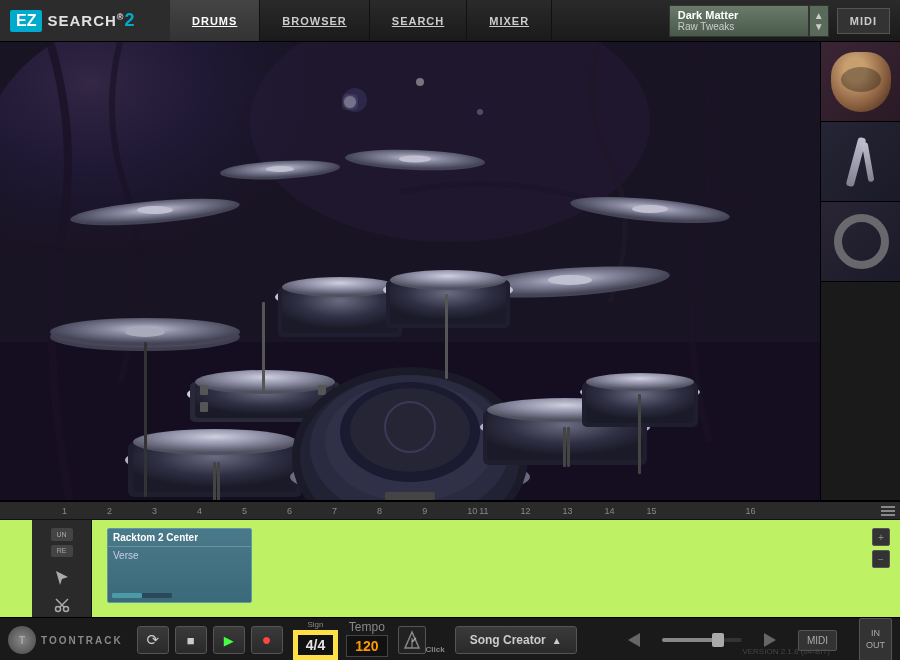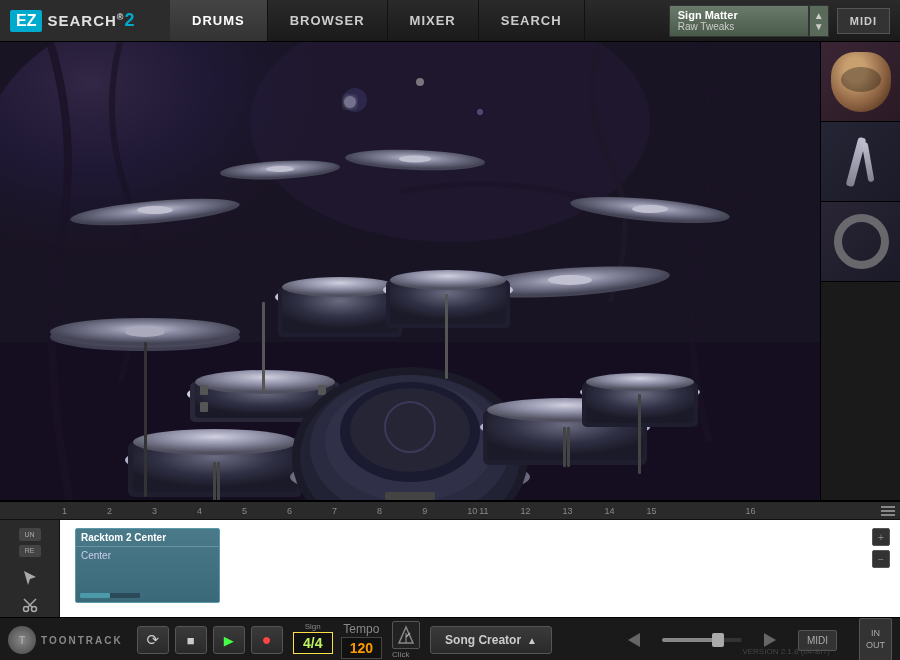--- a/index.html
+++ b/index.html
@@ -44,26 +44,27 @@
     }
     #nav-tabs {
       display: flex;
       height: 100%;
     }
     .nav-tab {
       padding: 0 22px;
       display: flex;
       align-items: center;
       color: #ccc;
-      font-size: 13px;
+      font-size: 11px;
       font-weight: bold;
       letter-spacing: 1px;
       cursor: pointer;
       border-right: 1px solid #111;
       height: 100%;
+      text-decoration: underline;
     }
     .nav-tab.active {
       background: linear-gradient(to bottom, #444, #333);
       color: #fff;
     }
     #preset-area {
       display: flex;
       align-items: center;
       margin-left: auto;
       height: 100%;
@@ -198,21 +199,22 @@
       flex-shrink: 0;
     }
     .ruler-mark span {
       margin-left: 2px;
     }
 
     
     #track-area {
       display: flex;
       height: 97px;
-      background: #ffffff;
+      background: #bef264;
+      padding-left: 32px;
     }
     #track-controls {
       width: 60px;
       background: #2a2a2a;
       border-right: 1px solid #111;
       display: flex;
       flex-direction: column;
       align-items: center;
       justify-content: flex-start;
       padding-top: 8px;
@@ -460,26 +462,26 @@
     <div id="ez-logo">
       <span>EZ</span>
     </div>
     <div id="drummer-text">
       <span>SEARCH</span><span style="font-size:9px;vertical-align:super;">®</span><span style="color:#00aacc;font-size:18px;font-weight:bold;">2</span>
     </div>
   </div>
   <div id="nav-tabs">
     <div class="nav-tab active">DRUMS</div>
     <div class="nav-tab">BROWSER</div>
+    <div class="nav-tab">SEARCH</div>
     <div class="nav-tab">MIXER</div>
-    <div class="nav-tab">SEARCH</div>
   </div>
   <div id="preset-area">
     <div id="preset-dropdown">
-      <div id="preset-name">Sign Matter</div>
+      <div id="preset-name">Dark Matter</div>
       <div id="preset-sub">Raw Tweaks</div>
     </div>
     <div id="preset-arrow">
       <span>▲</span>
       <span>▼</span>
     </div>
     <div id="menu-btn">MIDI</div>
   </div>
 </div>
 
@@ -709,21 +711,21 @@
           <circle cx="4" cy="12" r="2.5"></circle>
           <circle cx="12" cy="12" r="2.5"></circle>
           <line x1="5.5" y1="10.5" x2="14" y2="2"></line>
           <line x1="10.5" y1="10.5" x2="2" y2="2"></line>
         </svg>
       </div>
     </div>
     <div id="track-lane">
       <div id="track-block">
         <div id="track-block-title">Racktom 2 Center</div>
-        <div id="track-block-sub">Center</div>
+        <div id="track-block-sub">Verse</div>
         <div id="track-block-bar">
           <div id="track-block-bar-inner"></div>
         </div>
       </div>
       <div id="track-scroll-btn">
         <div class="scroll-btn">+</div>
         <div class="scroll-btn">−</div>
       </div>
     </div>
   </div>
@@ -735,29 +737,29 @@
     </div>
 
     <div class="transport-btn" style="font-size:15px;">⟳</div>
     <div class="transport-btn">■</div>
     <div class="transport-btn" style="color:#44ff44;">▶</div>
     <div class="transport-btn rec" style="font-size:16px;">●</div>
 
     <div id="sign-tempo">
       <div style="text-align:center;">
         <div style="color:#888;font-size:8px;margin-bottom:1px;">Sign</div>
-        <div style="background:#111;border:1px solid #fde047;color:#bef264;font-size:14px;font-weight:bold;padding:2px 8px;min-width:40px;text-align:center;">4/4</div>
+        <div style="background:#111;border:5px solid #fde047;color:#e5e5e5;font-size:14px;font-weight:bold;padding:2px 8px;min-width:40px;text-align:center;">4/4</div>
       </div>
       <div style="text-align:center;margin-left:4px;">
         <div style="color:#888;font-size:12px;margin-bottom:1px;">Tempo</div>
         <div style="background:#111;border:1px solid #444;color:#ff9900;font-size:14px;font-weight:bold;padding:2px 8px;min-width:40px;text-align:center;">120</div>
       </div>
     </div>
 
-    <div id="click-area" style="display:flex;flex-direction:column;align-items:flex-start;">
+    <div id="click-area" style="display:flex;flex-direction:row;align-items:flex-end;font-weight:bold;">
       <div id="click-icon">
 
         <svg width="18" height="20" viewBox="0 0 18 20" fill="none">
           <polygon points="9,2 16,18 2,18" stroke="#888" stroke-width="1.5" fill="none"></polygon>
           <line x1="9" y1="18" x2="9" y2="8" stroke="#888" stroke-width="1.2"></line>
           <line x1="9" y1="12" x2="13" y2="8" stroke="#aaa" stroke-width="1.5"></line>
         </svg>
       </div>
       <div id="click-label">Click</div>
     </div>

